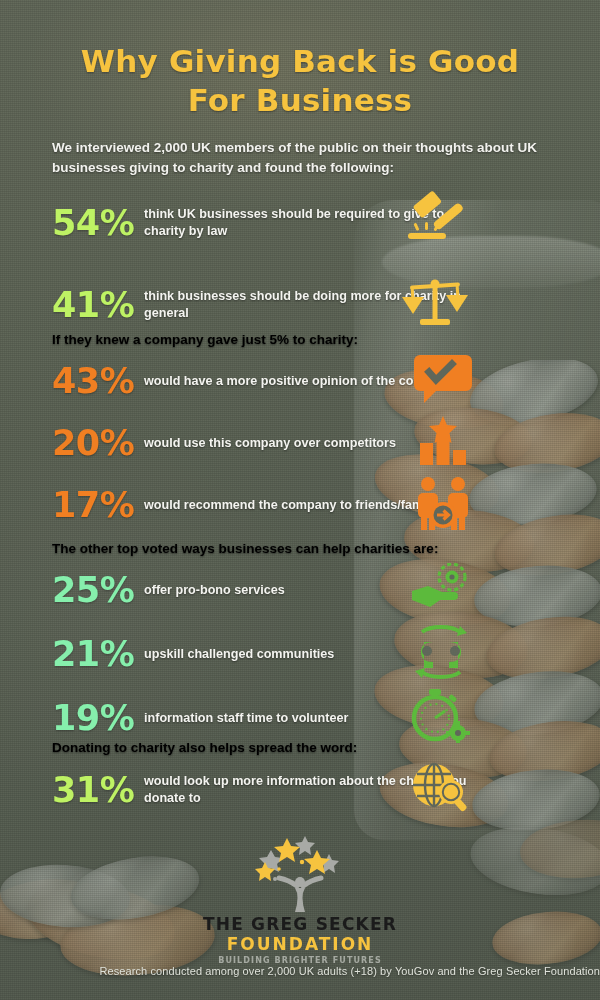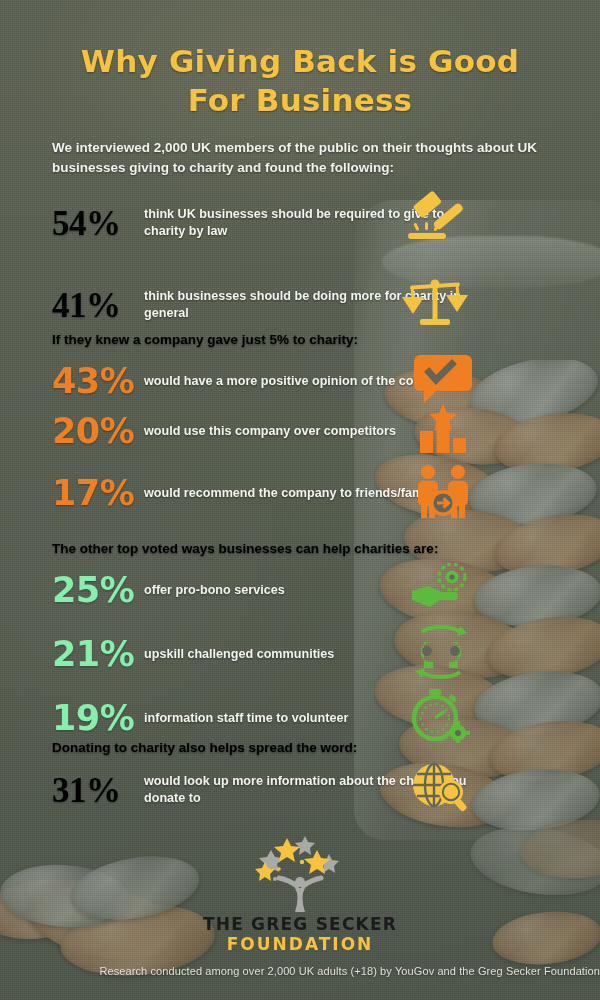--- a/index.html
+++ b/index.html
@@ -94,21 +94,21 @@
     font-family:"DejaVu Sans", sans-serif;
     letter-spacing:-.5px;
     text-shadow:0 1px 2px rgba(0,0,0,.30);
   }
   .desc {
     color:#f4f4f0; font-size:12.6px; font-weight:bold; line-height:1.35;
     text-shadow:0 1px 2px rgba(0,0,0,.45);
   }
   .ic { position:absolute; right:0; top:50%; transform:translateY(-50%); }
 
-  .yellow { color:#000000;font-family:Liberation Serif, serif; }
+  .yellow { color:#bef264; }
   .orange { color:#f07f22; }
   .green  { color:#86efac; }
 
   
   .logo { position:absolute; left:0; right:0; top:832px; text-align:center; }
   .logo-mark { display:block; margin:0 auto; }
   .logo-t1 { color:#1b1b1b; font-size:17px; font-weight:bold; letter-spacing:1.2px;
              font-family:"DejaVu Sans", sans-serif; margin-top:2px; }
   .logo-t2 { color:#f6c33f; font-size:17px; font-weight:bold; letter-spacing:2px;
              font-family:"DejaVu Sans", sans-serif; }
@@ -217,21 +217,21 @@
         <div class="ic">
           <svg width="58" height="52" viewBox="0 0 58 52">
             <g fill="#f07f22">
               <path d="M6 2 h46 a6 6 0 0 1 6 6 v24 a6 6 0 0 1 -6 6 h-30 l-12 12 v-12 h-4 a6 6 0 0 1 -6 -6 v-24 a6 6 0 0 1 6 -6 z"></path>
               <path d="M15 19 l7 8 l16 -16" stroke="#60675a" stroke-width="7" fill="none" stroke-linecap="square"></path>
             </g>
           </svg>
         </div>
       </div>
 
-      <div class="stat" style="height:46px;margin-top:2px;">
+      <div class="stat" style="height:46px;margin-top:14px;">
         <div class="pct orange">20%</div>
         <div class="desc">would use this company over competitors</div>
         <div class="ic">
           <svg width="58" height="54" viewBox="0 0 58 54">
             <g fill="#f07f22">
               <polygon points="29,2 33,11 43,12 35.5,19 37.5,29 29,24 20.5,29 22.5,19 15,12 25,11"></polygon>
               <rect x="6" y="29" width="13" height="22"></rect>
               <rect x="22.5" y="22" width="13" height="29"></rect>
               <rect x="39" y="36" width="13" height="15"></rect>
             </g>
@@ -368,18 +368,19 @@
             <circle cx="34" cy="37" r="1.8"></circle>
         </g>
         <g fill="#a8aaa6">
           <path d="M34 46 q10 2 18 8 M76 46 q-10 2 -18 8" stroke="#a8aaa6" stroke-width="5" fill="none" stroke-linecap="round"></path>
           <circle cx="55" cy="50" r="5"></circle>
           <path d="M50 56 q5 8 0 24 h10 q-5 -16 0 -24 z"></path>
         </g>
       </svg>
       <div class="logo-t1">THE GREG SECKER</div>
       <div class="logo-t2">FOUNDATION</div>
+      <div class="logo-t3">BUILDING BRIGHTER FUTURES</div>
     </div>
 
     <div class="footnote">Research conducted among over 2,000 UK adults (+18) by YouGov and the Greg Secker Foundation</div>
 
   </div>
 </div>
 
 </body></html>

